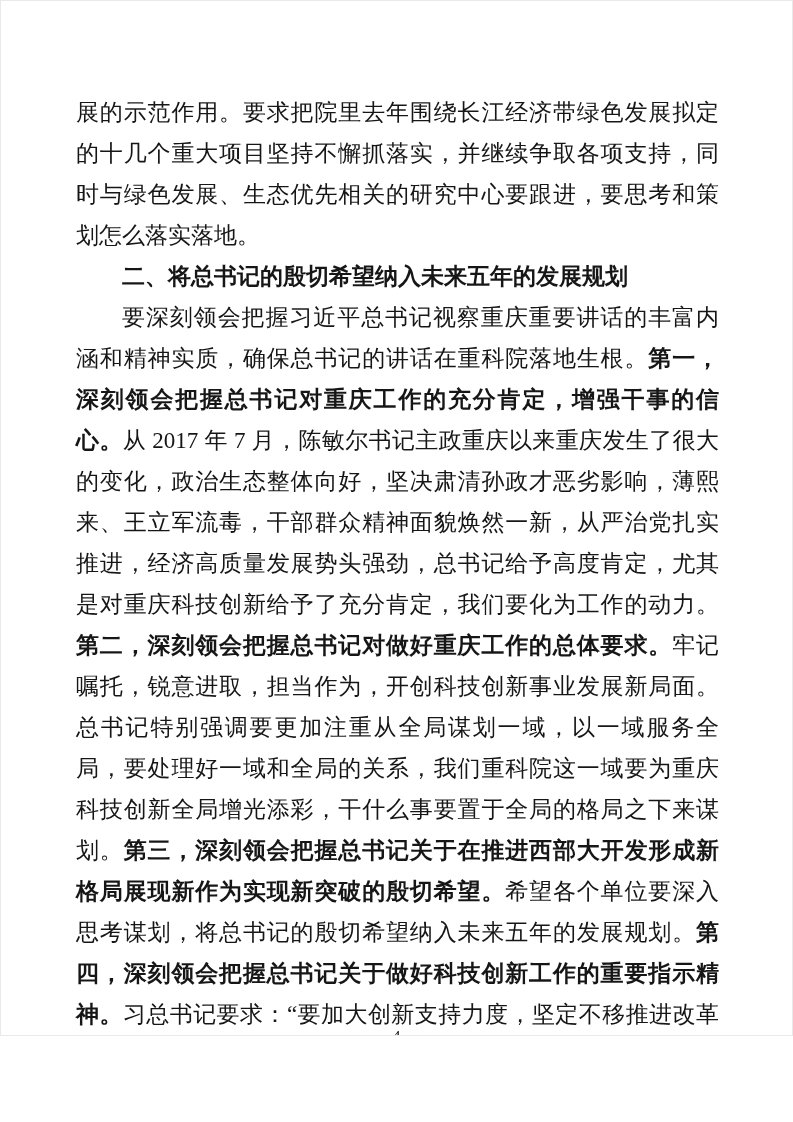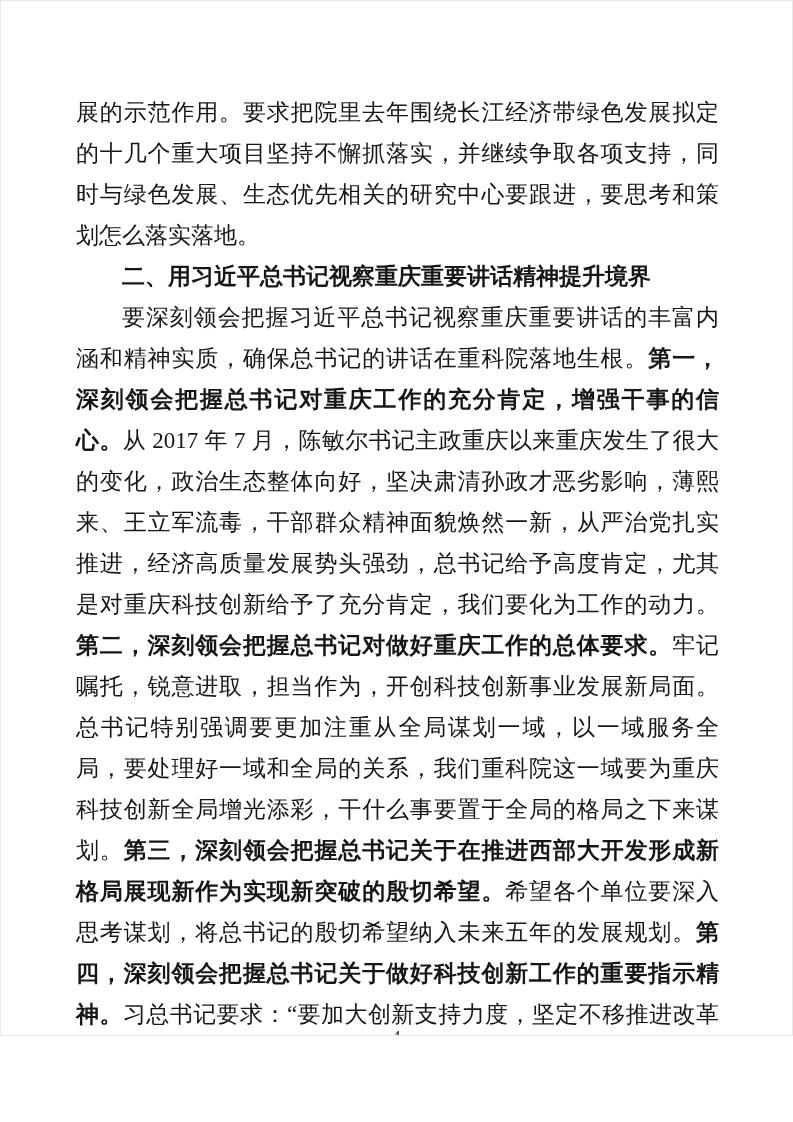--- a/index.html
+++ b/index.html
@@ -51,20 +51,20 @@
   }
 </style>
 </head>
 <body>
 
 <div class="page">
   <div class="content">
 
     <p class="para"><span class="r">展的示范作用。要求把院里去年围绕长江经济带绿色发展拟定的十几个重大项目坚持不懈抓落实，并继续争取各项支持，同时与绿色发展、生态优先相关的研究中心要跟进，要思考和策划怎么落实落地。</span></p>
 
-    <p class="para indent"><span class="r b">二、用习近平总书记视察重庆重要讲话精神提升境界</span></p>
+    <p class="para indent"><span class="r b">二、将总书记的殷切希望纳入未来五年的发展规划</span></p>
 
     <p class="para indent"><span class="r">要深刻领会把握习近平总书记视察重庆重要讲话的丰富内涵和精神实质，确保总书记的讲话在重科院落地生根。</span><span class="r b">第一，深刻领会把握总书记对重庆工作的充分肯定，增强干事的信心。</span><span class="r">从 2017 年 7 月，陈敏尔书记主政重庆以来重庆发生了很大的变化，政治生态整体向好，坚决肃清孙政才恶劣影响，薄熙来、王立军流毒，干部群众精神面貌焕然一新，从严治党扎实推进，经济高质量发展势头强劲，总书记给予高度肯定，尤其是对重庆科技创新给予了充分肯定，我们要化为工作的动力。</span><span class="r b">第二，深刻领会把握总书记对做好重庆工作的总体要求。</span><span class="r">牢记嘱托，锐意进取，担当作为，开创科技创新事业发展新局面。总书记特别强调要更加注重从全局谋划一域，以一域服务全局，要处理好一域和全局的关系，我们重科院这一域要为重庆科技创新全局增光添彩，干什么事要置于全局的格局之下来谋划。</span><span class="r b">第三，深刻领会把握总书记关于在推进西部大开发形成新格局展现新作为实现新突破的殷切希望。</span><span class="r">希望各个单位要深入思考谋划，将总书记的殷切希望纳入未来五年的发展规划。</span><span class="r b">第四，深刻领会把握总书记关于做好科技创新工作的重要指示精神。</span><span class="r">习总书记要求：“要加大创新支持力度，坚定不移推进改革开放，努力在西部地区带头开放、带动开放。”院</span></p>
 
   </div>
 
   <div class="pageno">4</div>
 </div>
 
 </body></html>

